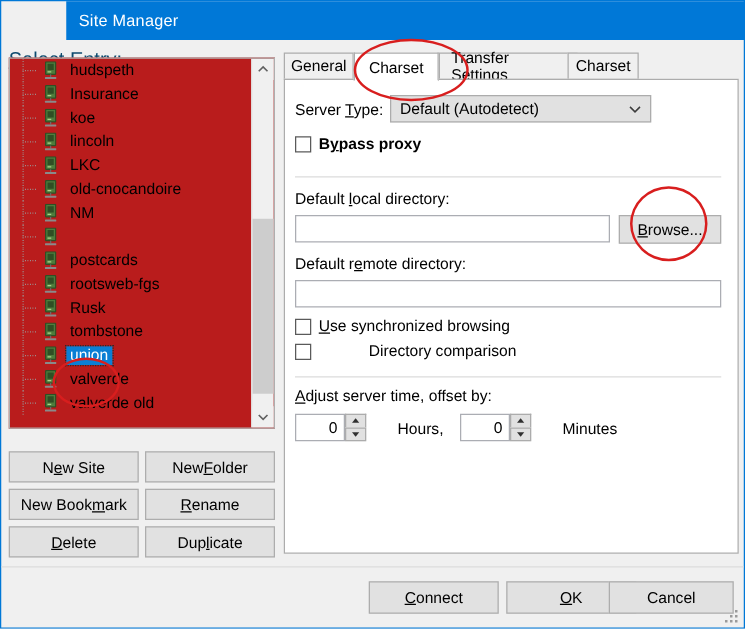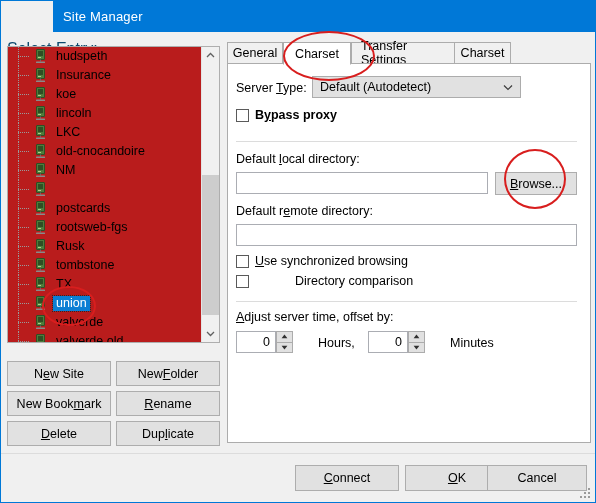--- a/index.html
+++ b/index.html
@@ -270,33 +270,20 @@
             <svg width="13" height="15" viewBox="0 0 13 15">
               <rect x="2.5" y="0.5" width="8" height="10" rx="0.5" fill="#4e7d3c" stroke="#2f4f24"></rect>
               <rect x="4" y="2" width="5" height="5" fill="#2f4f24"></rect>
               <rect x="4" y="8" width="3" height="1" fill="#a8d18a"></rect>
               <rect x="6" y="10.5" width="1" height="2" fill="#6b6b6b"></rect>
               <rect x="2" y="12.5" width="9" height="1.6" rx="0.4" fill="#8a8a8a"></rect>
             </svg>
           </span>
           <span class="tree-label">tombstone</span>
         </div>
-        <div class="tree-row">
-          <span class="tree-dots"></span>
-          <span class="srv-icon">
-            <svg width="13" height="15" viewBox="0 0 13 15">
-              <rect x="2.5" y="0.5" width="8" height="10" rx="0.5" fill="#4e7d3c" stroke="#2f4f24"></rect>
-              <rect x="4" y="2" width="5" height="5" fill="#2f4f24"></rect>
-              <rect x="4" y="8" width="3" height="1" fill="#a8d18a"></rect>
-              <rect x="6" y="10.5" width="1" height="2" fill="#6b6b6b"></rect>
-              <rect x="2" y="12.5" width="9" height="1.6" rx="0.4" fill="#8a8a8a"></rect>
-            </svg>
-          </span>
-          <span class="tree-label">TX</span>
-        </div>
         <div class="tree-row selected">
           <span class="tree-dots"></span>
           <span class="srv-icon">
             <svg width="13" height="15" viewBox="0 0 13 15">
               <rect x="2.5" y="0.5" width="8" height="10" rx="0.5" fill="#4e7d3c" stroke="#2f4f24"></rect>
               <rect x="4" y="2" width="5" height="5" fill="#2f4f24"></rect>
               <rect x="4" y="8" width="3" height="1" fill="#a8d18a"></rect>
               <rect x="6" y="10.5" width="1" height="2" fill="#6b6b6b"></rect>
               <rect x="2" y="12.5" width="9" height="1.6" rx="0.4" fill="#8a8a8a"></rect>
             </svg>

